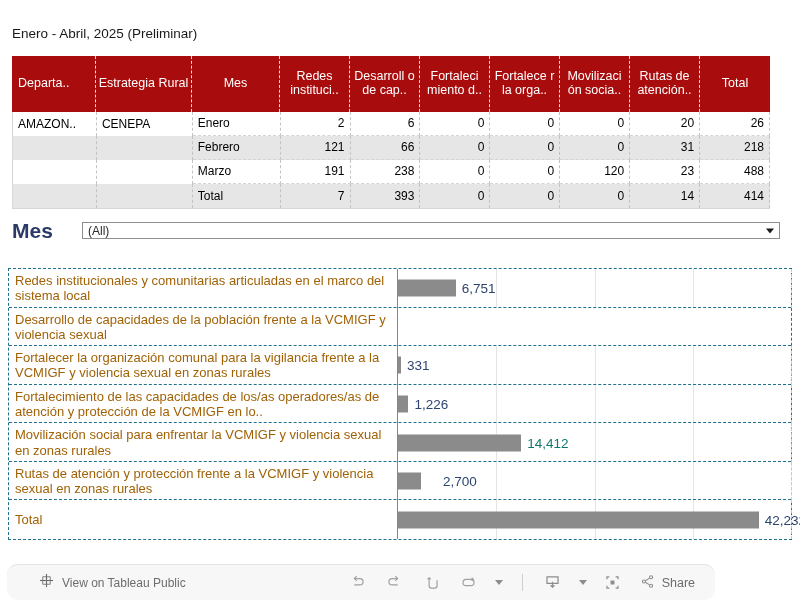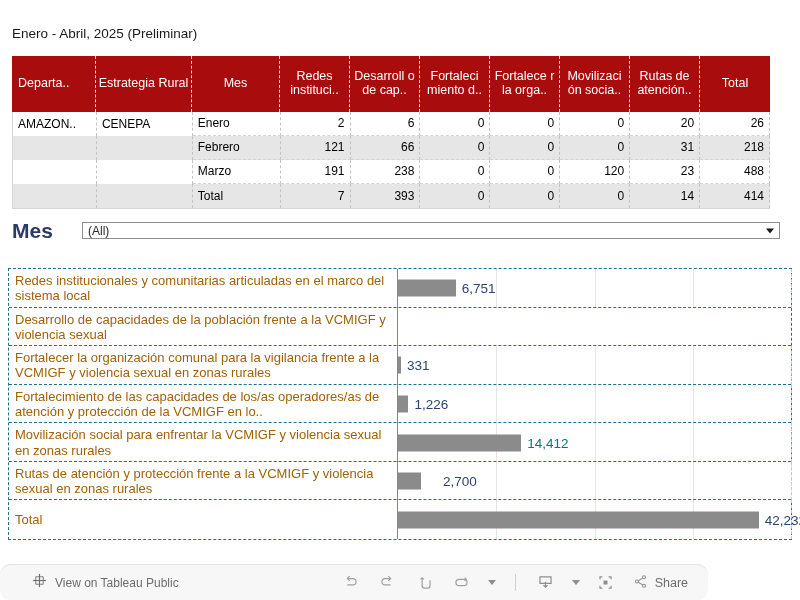--- a/index.html
+++ b/index.html
@@ -113,21 +113,21 @@
     position: absolute; left: 0; top: 50%; transform: translateY(-50%);
     height: 17px; background: #8b8b8b;
   }
   .bar-label {
     position: absolute; top: 50%; transform: translateY(-50%);
     font-size: 13.5px; color: #2d4470; white-space: nowrap;
   }
 
   
   .toolbar {
-    position: absolute; left: 0; bottom: 0;
+    position: absolute; left: 7px; bottom: 0;
     width: 708px; height: 36px;
     background: #f7f7f7;
     border-top: 1px solid #e3e3e3;
     display: flex; align-items: center; border-radius: 11px;
   }
   .tb-left { display: flex; align-items: center; margin-left: 32px; }
   .tb-brand-label {
     font-size: 12px; color: #6d6d6d; margin-left: 8px; font-weight: 500;
   }
   .tb-right {

